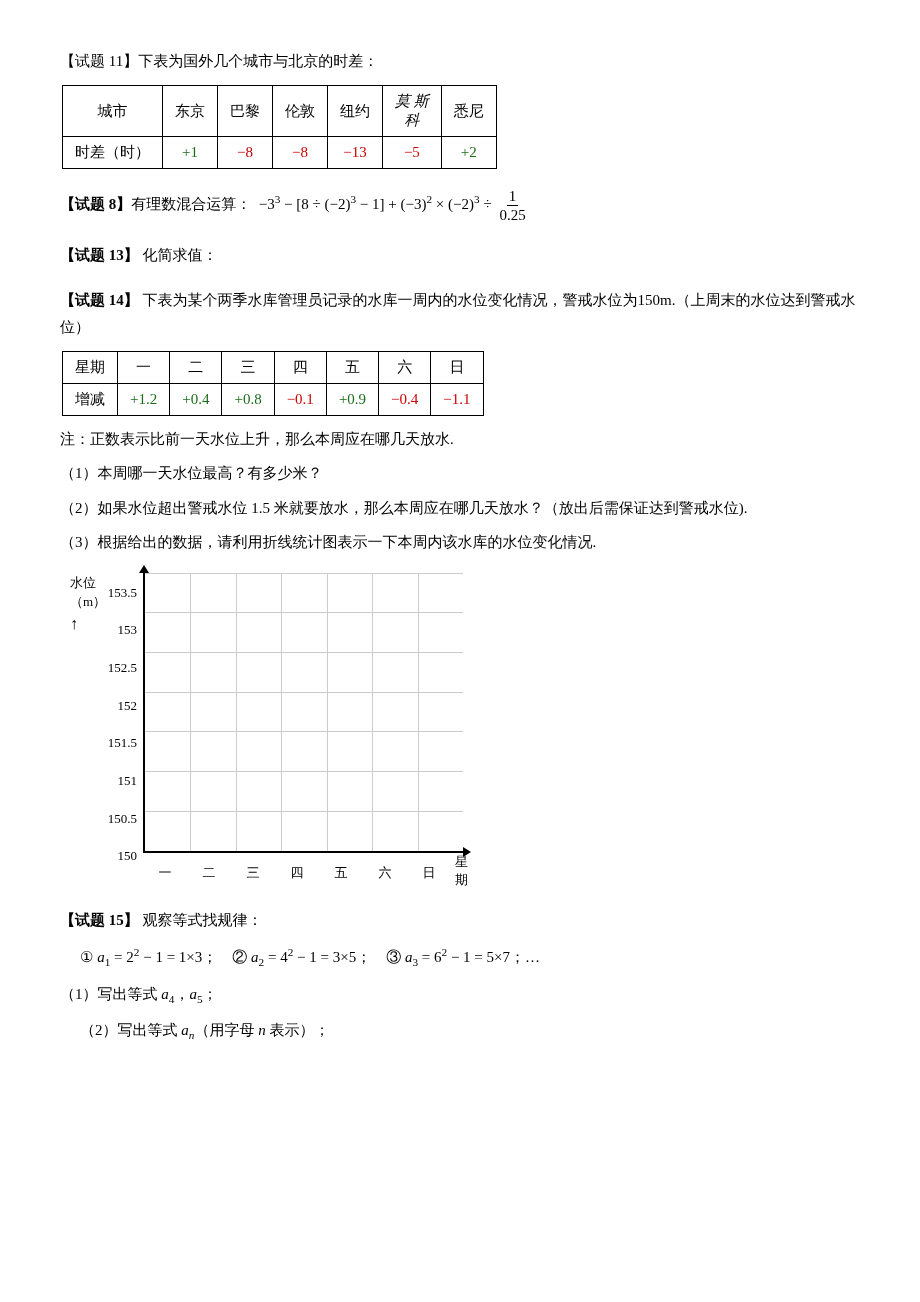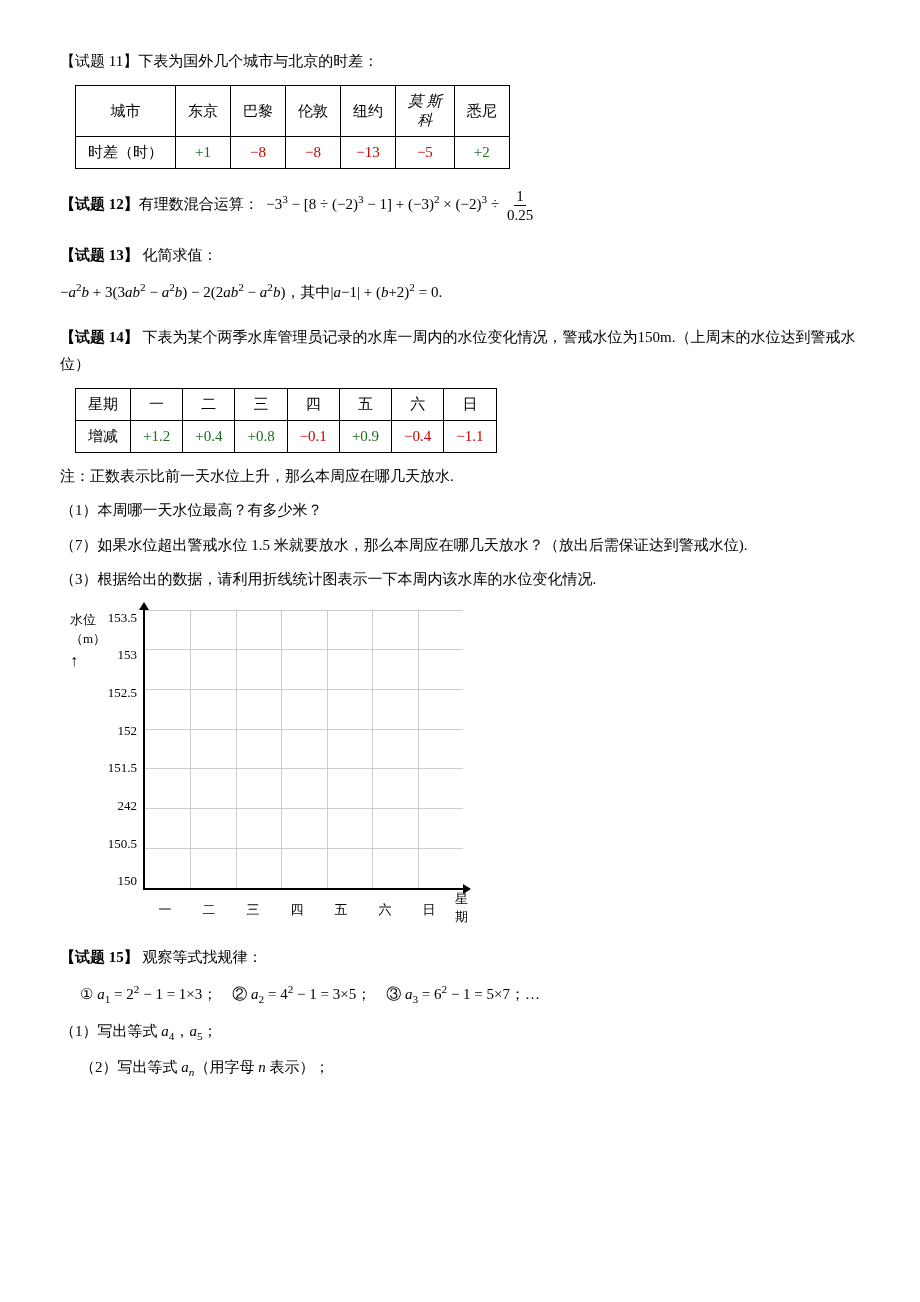--- a/index.html
+++ b/index.html
@@ -11,21 +11,21 @@
       padding: 40px 60px;
       width: 920px;
       min-height: 1302px;
     }
     .section {
       margin-bottom: 18px;
     }
     .bold { font-weight: bold; }
     table {
       border-collapse: collapse;
-      margin: 10px 15px;
+      margin: 10px 2px;
     }
     td, th {
       border: 1px solid #000;
       padding: 6px 12px;
       text-align: center;
       min-width: 50px;
     }
     .colored-positive { color: #1a6e1a; }
     .colored-negative { color: #cc0000; }
     .fill-blank {
@@ -69,20 +69,21 @@
     }
     .y-axis-labels {
       display: flex;
       flex-direction: column;
       align-items: flex-end;
       justify-content: space-between;
       height: 280px;
       padding-right: 6px;
       padding-top: 0;
       font-size: 13px;
+      margin-top: 12px;
     }
     .chart-grid {
       position: relative;
       width: 320px;
       height: 280px;
       border-left: 2px solid #000;
       border-bottom: 2px solid #000;
     }
     .grid-line-h {
       position: absolute;
@@ -159,39 +160,34 @@
       <td class="colored-negative">−13</td>
       <td class="colored-negative">−5</td>
       <td class="colored-positive">+2</td>
     </tr>
   </tbody>
     </table>
 </div>
 
 <div class="section">
   <div class="math-line">
-    <span><span class="bold">【试题 12】</span>有理数混合运算：&nbsp;
+    <span><span class="bold">【试题 8】</span>有理数混合运算：&nbsp;
       −3<sup>3</sup> − [8 ÷ (−2)<sup>3</sup> − 1] + (−3)<sup>2</sup> × (−2)<sup>3</sup> ÷ 
       <span class="fraction">
         <span class="numerator">1</span>
         <span class="denominator">0.25</span>
       </span>
     </span>
   </div>
 </div>
 
 <div class="section">
   <div class="math-line">
     <span class="bold">【试题 13】</span>
     <span>化简求值：</span>
-  </div>
-  <div class="math-line">
-    <span>
-      −<i>a</i><sup>2</sup><i>b</i> + 3(3<i>ab</i><sup>2</sup> − <i>a</i><sup>2</sup><i>b</i>) − 2(2<i>ab</i><sup>2</sup> − <i>a</i><sup>2</sup><i>b</i>)，其中|<i>a</i>−1| + (<i>b</i>+2)<sup>2</sup> = 0.
-    </span>
   </div>
 </div>
 
 <div class="section">
   <div class="math-line">
     <span class="bold">【试题 14】</span>
     <span>下表为某个两季水库管理员记录的水库一周内的水位变化情况，警戒水位为150m.（上周末的水位达到警戒水位）</span>
   </div>
   <table>
     <tbody>
@@ -217,42 +213,42 @@
     </tr>
   </tbody>
     </table>
   <div class="note-text">
     <span>注：正数表示比前一天水位上升，那么本周应在哪几天放水.</span>
   </div>
   <div class="question-item">
     <span>（1）本周哪一天水位最高？有多少米？</span>
   </div>
   <div class="question-item">
-    <span>（7）如果水位超出警戒水位 1.5 米就要放水，那么本周应在哪几天放水？（放出后需保证达到警戒水位).</span>
+    <span>（2）如果水位超出警戒水位 1.5 米就要放水，那么本周应在哪几天放水？（放出后需保证达到警戒水位).</span>
   </div>
   <div class="question-item">
     <span>（3）根据给出的数据，请利用折线统计图表示一下本周内该水库的水位变化情况.</span>
   </div>
 
   <div class="chart-area">
     <div style="display:flex; align-items:flex-start; margin-left: 10px;">
       <div style="margin-right:0; margin-top:0;">
         <div class="chart-label-y" style="font-size:13px; line-height:1.5;">
           水位<br>（m）<span style="font-size:16px;">↑</span>
         </div>
       </div>
       <div class="grid-container">
         <div class="y-axis-labels">
 
           <span>153.5</span>
           <span>153</span>
           <span>152.5</span>
           <span>152</span>
           <span>151.5</span>
-          <span>242</span>
+          <span>151</span>
           <span>150.5</span>
           <span>150</span>
         </div>
         <div style="display:flex; flex-direction:column; align-items:flex-start;">
           <div class="chart-grid">
             <div class="arrow-up"></div>
             <div class="arrow-right"></div>
 
             <div class="grid-line-h" style="top: 0%;"></div>
             <div class="grid-line-h" style="top: 14.28%;"></div>

